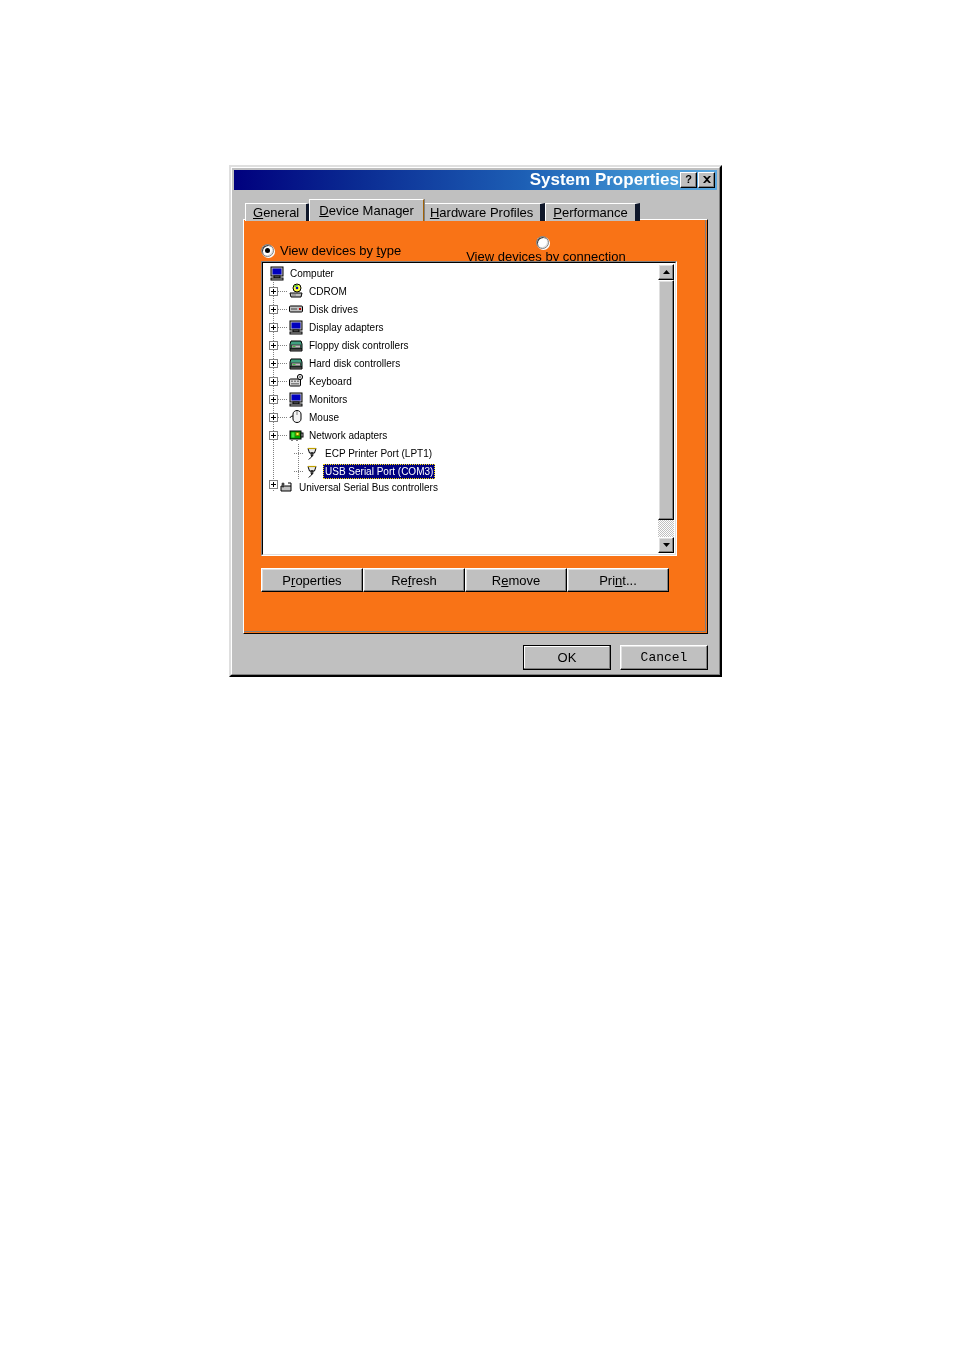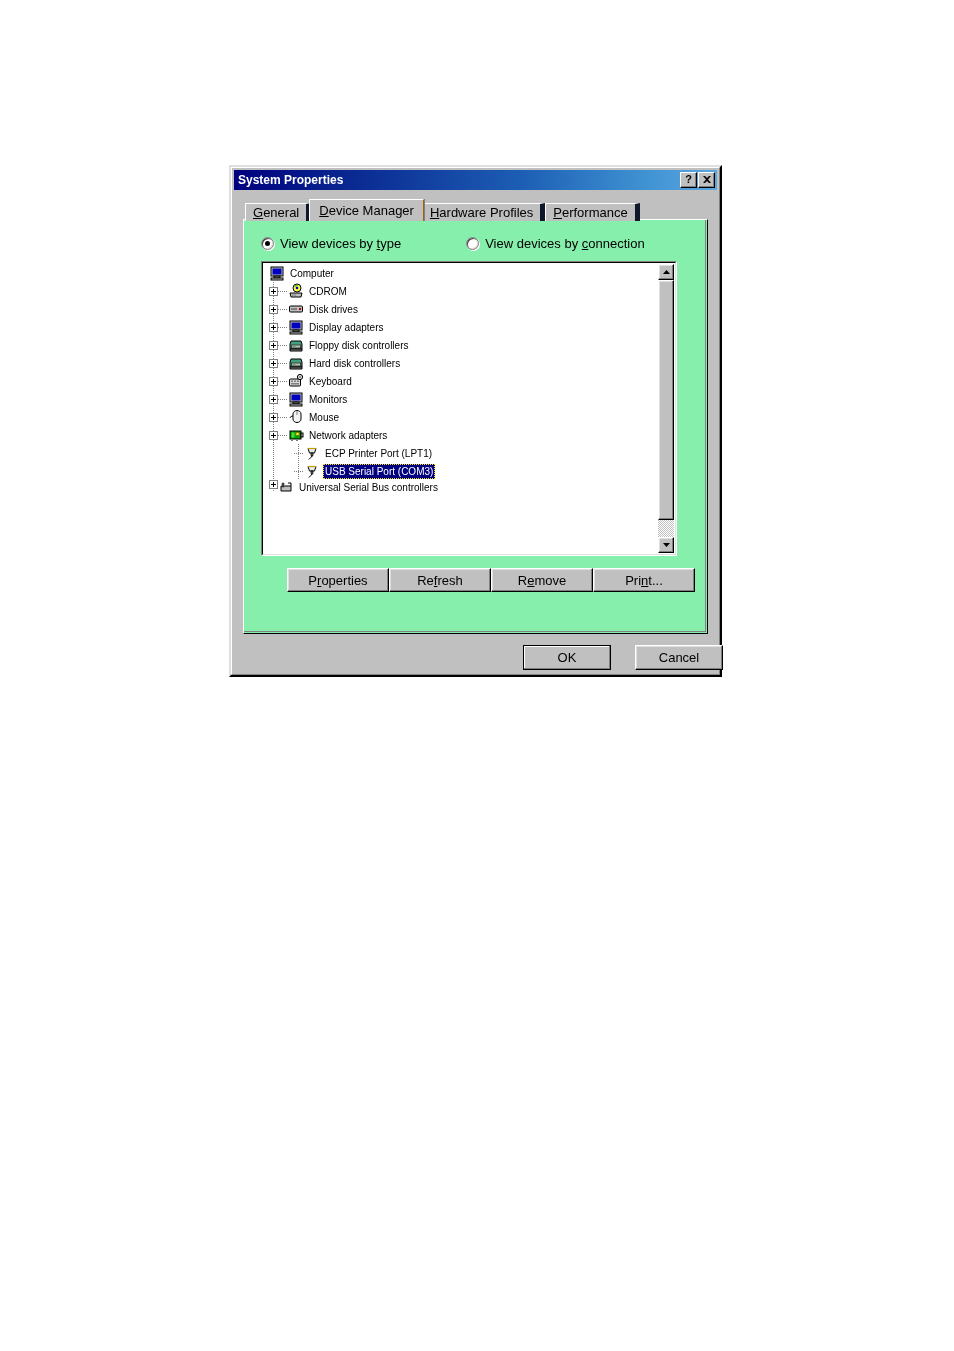--- a/index.html
+++ b/index.html
@@ -48,25 +48,26 @@
     width: 483px;
     height: 20px;
     background: linear-gradient(to right, #00007e 0%, #0a2a92 25%, #1d5fb5 60%, #3f92d2 85%, #5aa7e0 100%);
     display: flex;
     align-items: center;
     padding: 0 2px 0 4px;
     box-sizing: border-box;
   }
   .titlebar-text {
     color: #ffffff;
-    font-size: 12px;
+    font-size: 17px;
     font-weight: bold;
     letter-spacing: 0px;
     flex: 1;
     white-space: nowrap;
+    text-align: right;
   }
   .tb-btn {
     width: 17px;
     height: 16px;
     background: #c0c0c0;
     border-top: 1px solid #ffffff;
     border-left: 1px solid #ffffff;
     border-right: 1px solid #000000;
     border-bottom: 1px solid #000000;
     box-shadow: inset -1px -1px 0 #808080;
@@ -121,21 +122,21 @@
   }
   .tab u { text-decoration: underline; }
 
   
   .tabpanel {
     position: absolute;
     left: 12px;
     top: 52px;
     width: 465px;
     height: 415px;
-    background: #86efac;
+    background: #f97316;
     border-top: 1px solid #ffffff;
     border-left: 1px solid #ffffff;
     border-right: 1px solid #000000;
     border-bottom: 1px solid #000000;
     box-sizing: border-box;
   }
   .tabpanel::before {
     content:"";
     position:absolute;
     left:0;top:0;right:1px;bottom:1px;
@@ -152,21 +153,21 @@
     display: flex;
     align-items: center;
   }
   .radio-item {
     display: flex;
     align-items: center;
     font-size: 13px;
     color: #000;
     white-space: nowrap;
   }
-  .radio-item + .radio-item { margin-left: 65px; }
+  .radio-item + .radio-item { margin-left: 65px; flex-direction: column; }
   .radio-mark {
     width: 13px;
     height: 13px;
     border-radius: 50%;
     background: #ffffff;
     border: 1px solid #808080;
     box-shadow: inset 1px 1px 0 #404040, inset -1px -1px 0 #dfdfdf, 1px 1px 0 #ffffff;
     margin-right: 6px;
     position: relative;
     box-sizing: border-box;
@@ -341,32 +342,32 @@
     white-space: nowrap;
   }
   .btn u { text-decoration: underline; }
 
   .action-row {
     position: absolute;
     left: 17px;
     top: 348px;
     width: 434px;
     display: flex;
-    justify-content: flex-end;
+    justify-content: flex-start;
   }
   .action-row .btn { width: 102px; height: 24px; }
 
   .footer-row {
     position: absolute;
     left: 292px;
     top: 478px;
     display: flex;
   }
   .footer-row .btn { width: 88px; height: 25px; }
-  .footer-row .btn + .btn { margin-left: 24px; }
+  .footer-row .btn + .btn { margin-left: 9px; font-family: Liberation Mono, monospace; }
   .btn.default {
     border: 1px solid #000000;
     box-shadow: inset -1px -1px 0 #808080, inset 1px 1px 0 #ffffff,
                 inset -2px -2px 0 #c0c0c0, inset 2px 2px 0 #c0c0c0;
   }
 </style>
 </head>
 <body>
 
 <div id="dialog">

